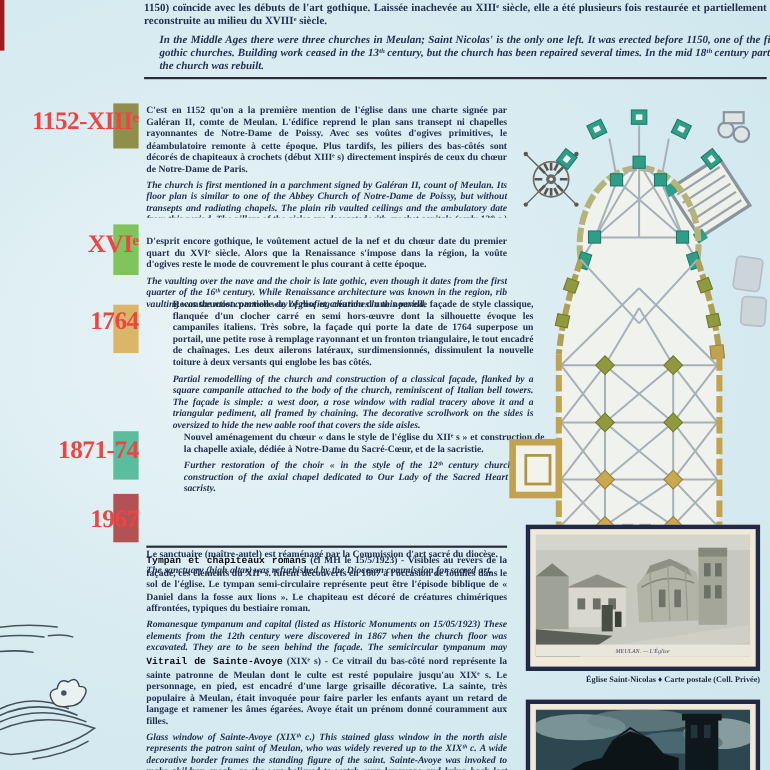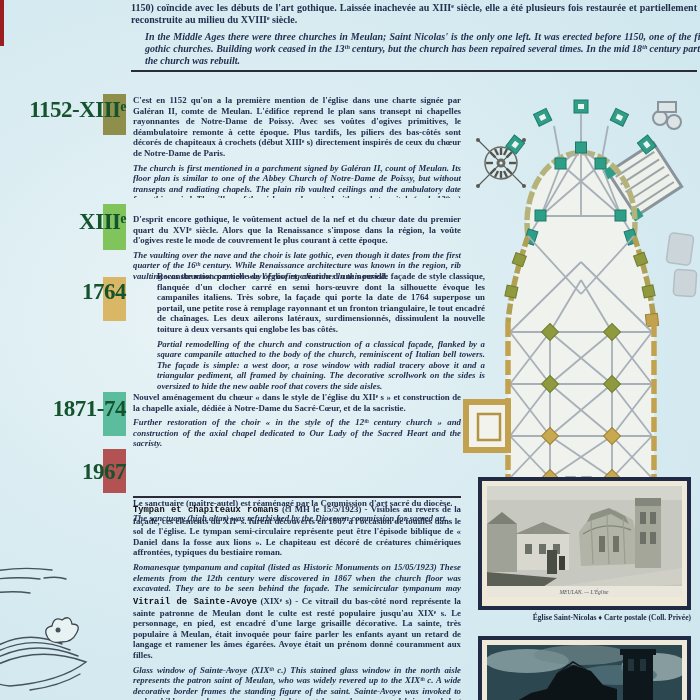--- a/index.html
+++ b/index.html
@@ -12,21 +12,21 @@
   
   .intro-fr{left:131px;top:2px;width:566px;font-weight:bold;font-size:10px;line-height:12px;
     color:#23304f;text-align:justify;}
   .intro-en{left:145px;top:31px;width:566px;font-weight:bold;font-style:italic;font-size:10px;
     line-height:12px;color:#23304f;text-align:justify;}
   .rule{height:2px;background:#2b2b3a;}
   .rule1{left:131px;top:70px;width:566px;}
   .rule2{left:133px;top:496px;width:328px;}
   
   .tl-label{width:122px;left:4px;text-align:right;font-weight:bold;font-size:23px;line-height:26px;
-    color:#14532d;letter-spacing:-0.5px;z-index:2;}
+    color:#ef4444;letter-spacing:-0.5px;z-index:2;}
   .tl-bar{left:103px;width:23px;z-index:1;}
   .txt{left:133px;width:328px;color:#23304f;text-align:justify;}
   .fr{font-weight:bold;font-size:8.8px;line-height:10.6px;margin:0 0 4px 0;}
   .en{font-weight:bold;font-style:italic;font-size:8.8px;line-height:10.6px;margin:0;}
   .sec-title{font-weight:bold;color:#101018;font-family:Liberation Mono, monospace;}
   
   .photo-frame{border:4px solid #212a44;background:#efe9da;box-sizing:border-box;}
   .photo-frame .mat{padding:5px;}
   .photo-caption{left:478px;width:213px;text-align:right;font-weight:bold;font-size:7.5px;
     color:#1c2742;}
@@ -43,36 +43,36 @@
 <div class="abs rule rule1"></div>
 
 <div class="abs tl-bar" style="top: 94px; height: 41px; background-color: rgb(143, 143, 75);"></div>
 <div class="abs tl-label" style="top:97px;">1152-XIIIᵉ</div>
 <div class="abs txt" style="top:95px;height:103px;overflow:hidden;">
   <p class="fr">C'est en 1152 qu'on a la première mention de l'église dans une charte signée par Galéran II, comte de Meulan. L'édifice reprend le plan sans transept ni chapelles rayonnantes de Notre-Dame de Poissy. Avec ses voûtes d'ogives primitives, le déambulatoire remonte à cette époque. Plus tardifs, les piliers des bas-côtés sont décorés de chapiteaux à crochets (début XIIIᵉ s) directement inspirés de ceux du chœur de Notre-Dame de Paris.</p>
   <p class="en">The church is first mentioned in a parchment signed by Galéran II, count of Meulan. Its floor plan is similar to one of the Abbey Church of Notre-Dame de Poissy, but without transepts and radiating chapels. The plain rib vaulted ceilings and the ambulatory date from this period. The pillars of the aisles are decorated with crocket capitals (early 13ᵗʰ c.) directly inspired by those in the choir of Notre-Dame de Paris.</p>
 </div>
 
 <div class="abs tl-bar" style="top: 204px; height: 46px; background-color: rgb(130, 196, 92);"></div>
-<div class="abs tl-label" style="top:209px;">XIIIᵉ</div>
+<div class="abs tl-label" style="top:209px;">XVIᵉ</div>
 <div class="abs txt" style="top:199px;height:70px;overflow:hidden;margin-top:15px;">
   <p class="fr">D'esprit encore gothique, le voûtement actuel de la nef et du chœur date du premier quart du XVIᵉ siècle. Alors que la Renaissance s'impose dans la région, la voûte d'ogives reste le mode de couvrement le plus courant  à cette époque.</p>
   <p class="en">The vaulting over the nave and the choir is late gothic, even though it dates from the first quarter of the 16ᵗʰ century. While Renaissance architecture was known in the region, rib vaulting was the most common way of roofing churches in this period.</p>
 </div>
 
 <div class="abs tl-bar" style="top: 277px; height: 44px; background-color: rgb(217, 183, 102);"></div>
 <div class="abs tl-label" style="top:279px;">1764</div>
 <div class="abs txt" style="top:271px;height:118px;overflow:hidden;margin-left:24px;">
   <p class="fr">Reconstruction partielle de l'église et création d'une nouvelle façade de style classique, flanquée d'un clocher carré en semi hors-œuvre dont la silhouette évoque les campaniles italiens. Très sobre, la façade qui porte la date de 1764 superpose un portail, une petite rose à remplage rayonnant et un fronton triangulaire, le tout encadré de chaînages. Les deux ailerons latéraux, surdimensionnés, dissimulent la nouvelle toiture à deux versants qui englobe les bas côtés.</p>
   <p class="en">Partial remodelling of the church and construction of a classical façade, flanked by a square campanile attached to the body of the church, reminiscent of Italian bell towers. The façade is simple: a west door, a rose window with radial tracery above it and a triangular pediment, all framed by chaining. The decorative scrollwork on the sides is oversized to hide the new gable roof that covers the side aisles.</p>
 </div>
 
 <div class="abs tl-bar" style="top: 392px; height: 44px; background-color: rgb(92, 189, 158);"></div>
 <div class="abs tl-label" style="top:396px;">1871-74</div>
-<div class="abs txt" style="top:392px;height:56px;overflow:hidden;">
+<div class="abs txt" style="top:392px;height:56px;overflow:hidden;margin-left:34px;">
   <p class="fr">Nouvel aménagement du chœur « dans le style de l'église du XIIᵉ s » et construction de la chapelle axiale, dédiée à Notre-Dame du Sacré-Cœur, et de la sacristie.</p>
   <p class="en">Further restoration of the choir « in the style of the 12ᵗʰ century church » and construction of the axial chapel dedicated to Our Lady of the Sacred Heart and the sacristy.</p>
 </div>
 
 <div class="abs tl-bar" style="top: 449px; height: 44px; background-color: rgb(178, 82, 82);"></div>
 <div class="abs tl-label" style="top:459px;">1967</div>
 <div class="abs txt" style="top:462px;height:44px;overflow:hidden;margin-top:36px;">
   <p class="fr">Le sanctuaire (maître-autel) est réaménagé par la Commission d'art sacré du diocèse.</p>
   <p class="en">The sanctuary (high altar) was refurbished by the Diocesan commission for sacred art.</p>
 </div>

